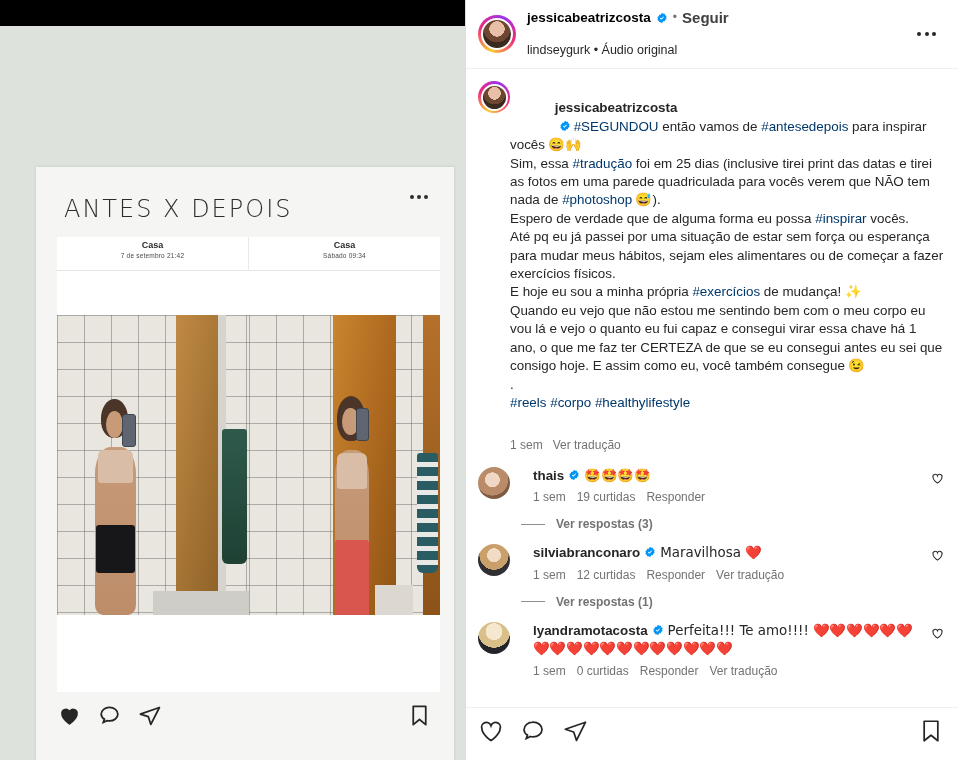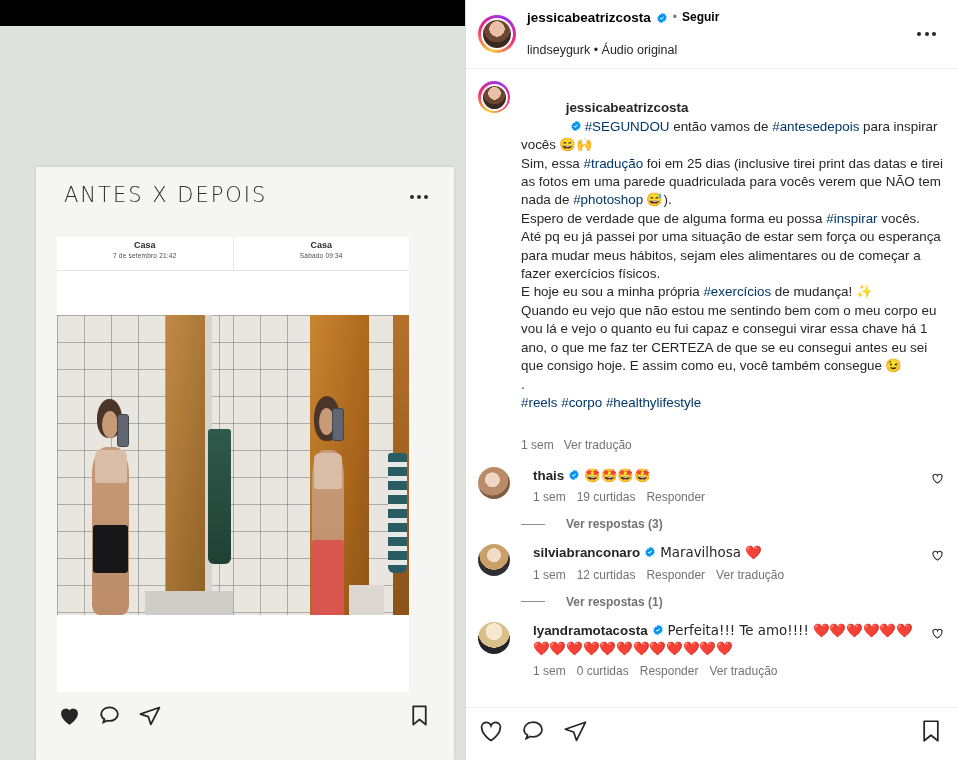--- a/index.html
+++ b/index.html
@@ -18,32 +18,32 @@
   }
   .topbar-black {
     position: absolute; left: 0; top: 0; width: 465px; height: 26px; background: #000;
   }
   .reel-card {
     position: absolute; left: 36px; top: 167px; width: 418px; height: 593px;
     background: #f5f5f4; box-shadow: 0 0 3px rgba(0,0,0,.12);
     overflow: hidden;
   }
   .reel-title {
-    position: absolute; left: 28px; top: 16px;
+    position: absolute; left: 28px; top: 28px;
     font-family: "DejaVu Sans", sans-serif;
-    font-size: 21px; letter-spacing: 2.0px; color: #2c2c2c; font-weight: 300;
+    font-size: 24px; letter-spacing: 2.0px; color: #2c2c2c; font-weight: 300;
   }
   .reel-dots {
     position: absolute; right: 26px; top: 28px; display: flex; gap: 3px;
   }
   .reel-dots i { width: 4px; height: 4px; background: #2c2c2c; border-radius: 50%; display:block; }
 
   
   .shot {
-    position: absolute; left: 21px; top: 70px; width: 352px; height: 455px;
+    position: absolute; left: 21px; top: 70px; width: 383px; height: 455px;
     background: #ffffff; overflow: hidden;
   }
   .shot-hdr { display: flex; height: 34px; border-bottom: 1px solid #e4e4e4; }
   .shot-hdr > div {
     flex: 1; text-align: center; padding-top: 2px;
   }
   .shot-hdr .hl { border-right: 1px solid #e9e9e9; }
   .shot-hdr .t1 { font-size: 9px; font-weight: bold; color: #2b2b2b; line-height: 12px; }
   .shot-hdr .t2 { font-size: 6.5px; color: #4a4a4a; line-height: 10px; letter-spacing: .2px; }
   .shot-gap { height: 44px; background: #fff; }
@@ -121,54 +121,54 @@
   .avatar-ring > .inner {
     width: 32px; height: 32px; border-radius: 50%; border: 2px solid #fff;
     overflow: hidden;
     background: radial-gradient(circle at 50% 32%, #e8c0a8 0 32%, #6d4632 33% 56%, #3a2a20 57% 100%);
   }
   .hdr-txt { margin-left: 11px; line-height: 17px; }
   .row1 { display: flex; align-items: center; gap: 5px; }
   .uname { font-size: 13.5px; font-weight: bold; color: #000; }
   .verified { width: 12px; height: 12px; flex: 0 0 auto; }
   .dotsep { color: #737373; font-size: 12px; }
-  .follow { color: #000000; font-size: 12px; font-weight: bold; cursor: pointer; }
+  .follow { color: #404040; font-size: 15px; font-weight: bold; cursor: pointer; }
   .row2 { font-size: 12.5px; color: #262626; margin-top: 16px; }
   .hdr-spacer { flex: 1; }
   .kebab { display: flex; gap: 3.5px; padding: 8px; cursor: pointer; }
   .kebab i { width: 4px; height: 4px; border-radius: 50%; background: #262626; display:block; }
 
   .p-scroll { flex: 1 1 auto; overflow: hidden; position: relative; }
 
   .caption-block { display: flex; padding: 12px 14px 4px 12px; }
   .cap-av { width: 32px; height: 32px; flex: 0 0 auto; }
   .cap-av .avatar-ring { width: 32px; height: 32px; }
   .cap-av .avatar-ring > .inner { width: 27px; height: 27px; }
-  .cap-body { margin-left: 11px; flex: 1; }
+  .cap-body { flex: 1; }
   .cap-text {
     font-size: 13.4px; line-height: 18.4px; color: #262626;
     white-space: pre-wrap; word-break: break-word;
   }
   .cap-text .u { font-weight: bold; }
   .tag { color: #00376b; }
   .meta { font-size: 12px; color: #737373; margin-top: 7px; display: flex; gap: 10px; }
   .meta span { cursor: pointer; }
   .meta .time { cursor: default; }
 
   .comment { display: flex; padding: 11px 14px 0 12px; position: relative; }
   .c-av { width: 32px; height: 32px; border-radius: 50%; flex: 0 0 auto; overflow: hidden; }
   .c-av.a1 { background: radial-gradient(circle at 45% 40%, #f0d7c4 0 28%, #b98b68 29% 60%, #7f5b42 61% 100%); }
   .c-av.a2 { background: radial-gradient(circle at 50% 35%, #f2dcc6 0 26%, #c9a06a 27% 55%, #2f2f33 56% 100%); }
   .c-av.a3 { background: radial-gradient(circle at 50% 30%, #f6e8cf 0 30%, #d9c08a 31% 58%, #23242a 59% 100%); }
   .c-body { margin-left: 23px; flex: 1; padding-right: 26px; }
   .c-line { font-size: 13.4px; line-height: 18.5px; color: #262626; }
   .c-user { font-weight: bold; margin-right: 3px; }
   .c-meta { font-size: 12px; color: #737373; margin-top: 5px; display: flex; gap: 11px; }
   .c-like { position: absolute; right: 14px; top: 15px; cursor: pointer; }
-  .replies { display: flex; align-items: center; gap: 21px; padding: 13px 0 2px 55px; }
+  .replies { display: flex; align-items: center; gap: 11px; padding: 13px 0 2px 55px; }
   .replies .line { width: 24px; height: 1px; background: #8e8e8e; }
   .replies .lbl { font-size: 12px; color: #737373; font-weight: bold; cursor: pointer; }
 
   .p-footer {
     flex: 0 0 auto; border-top: 1px solid #efefef;
     padding: 10px 14px 12px 12px; display: flex; align-items: center;
   }
   .p-footer .grp { display: flex; gap: 16px; align-items: center; }
   .p-footer .spacer { flex: 1; }
   .ico { cursor: pointer; display: block; }

